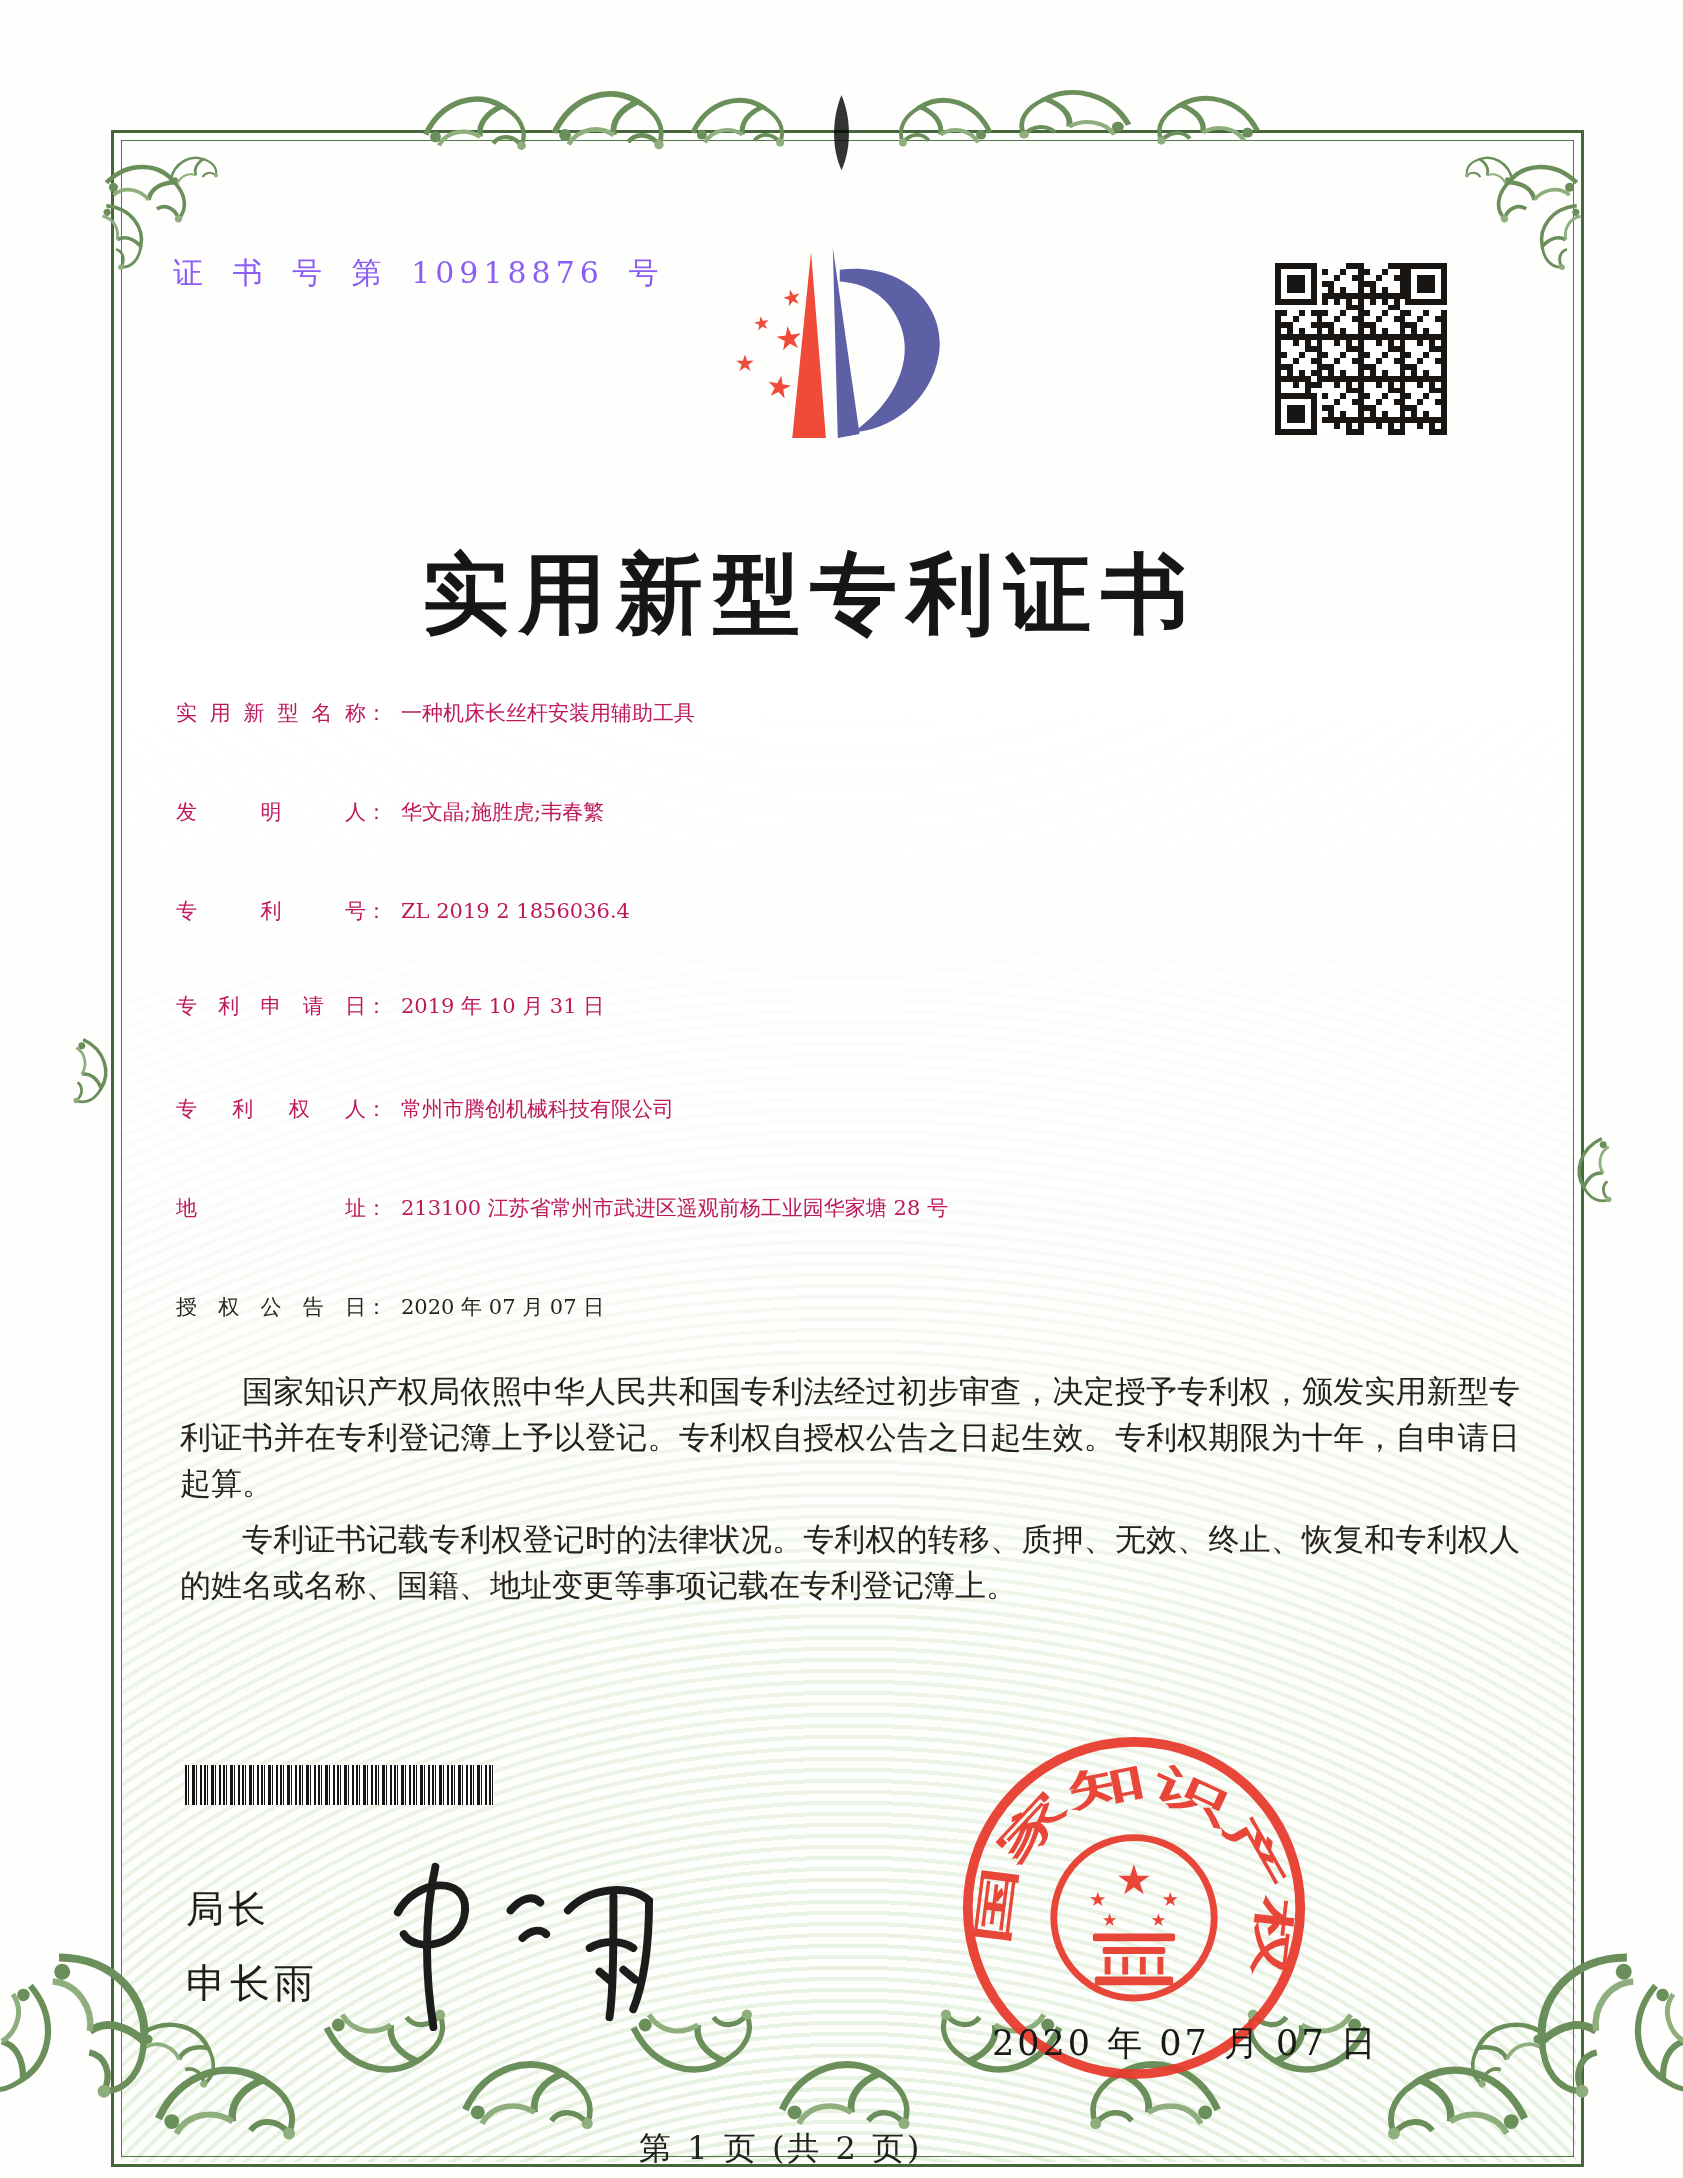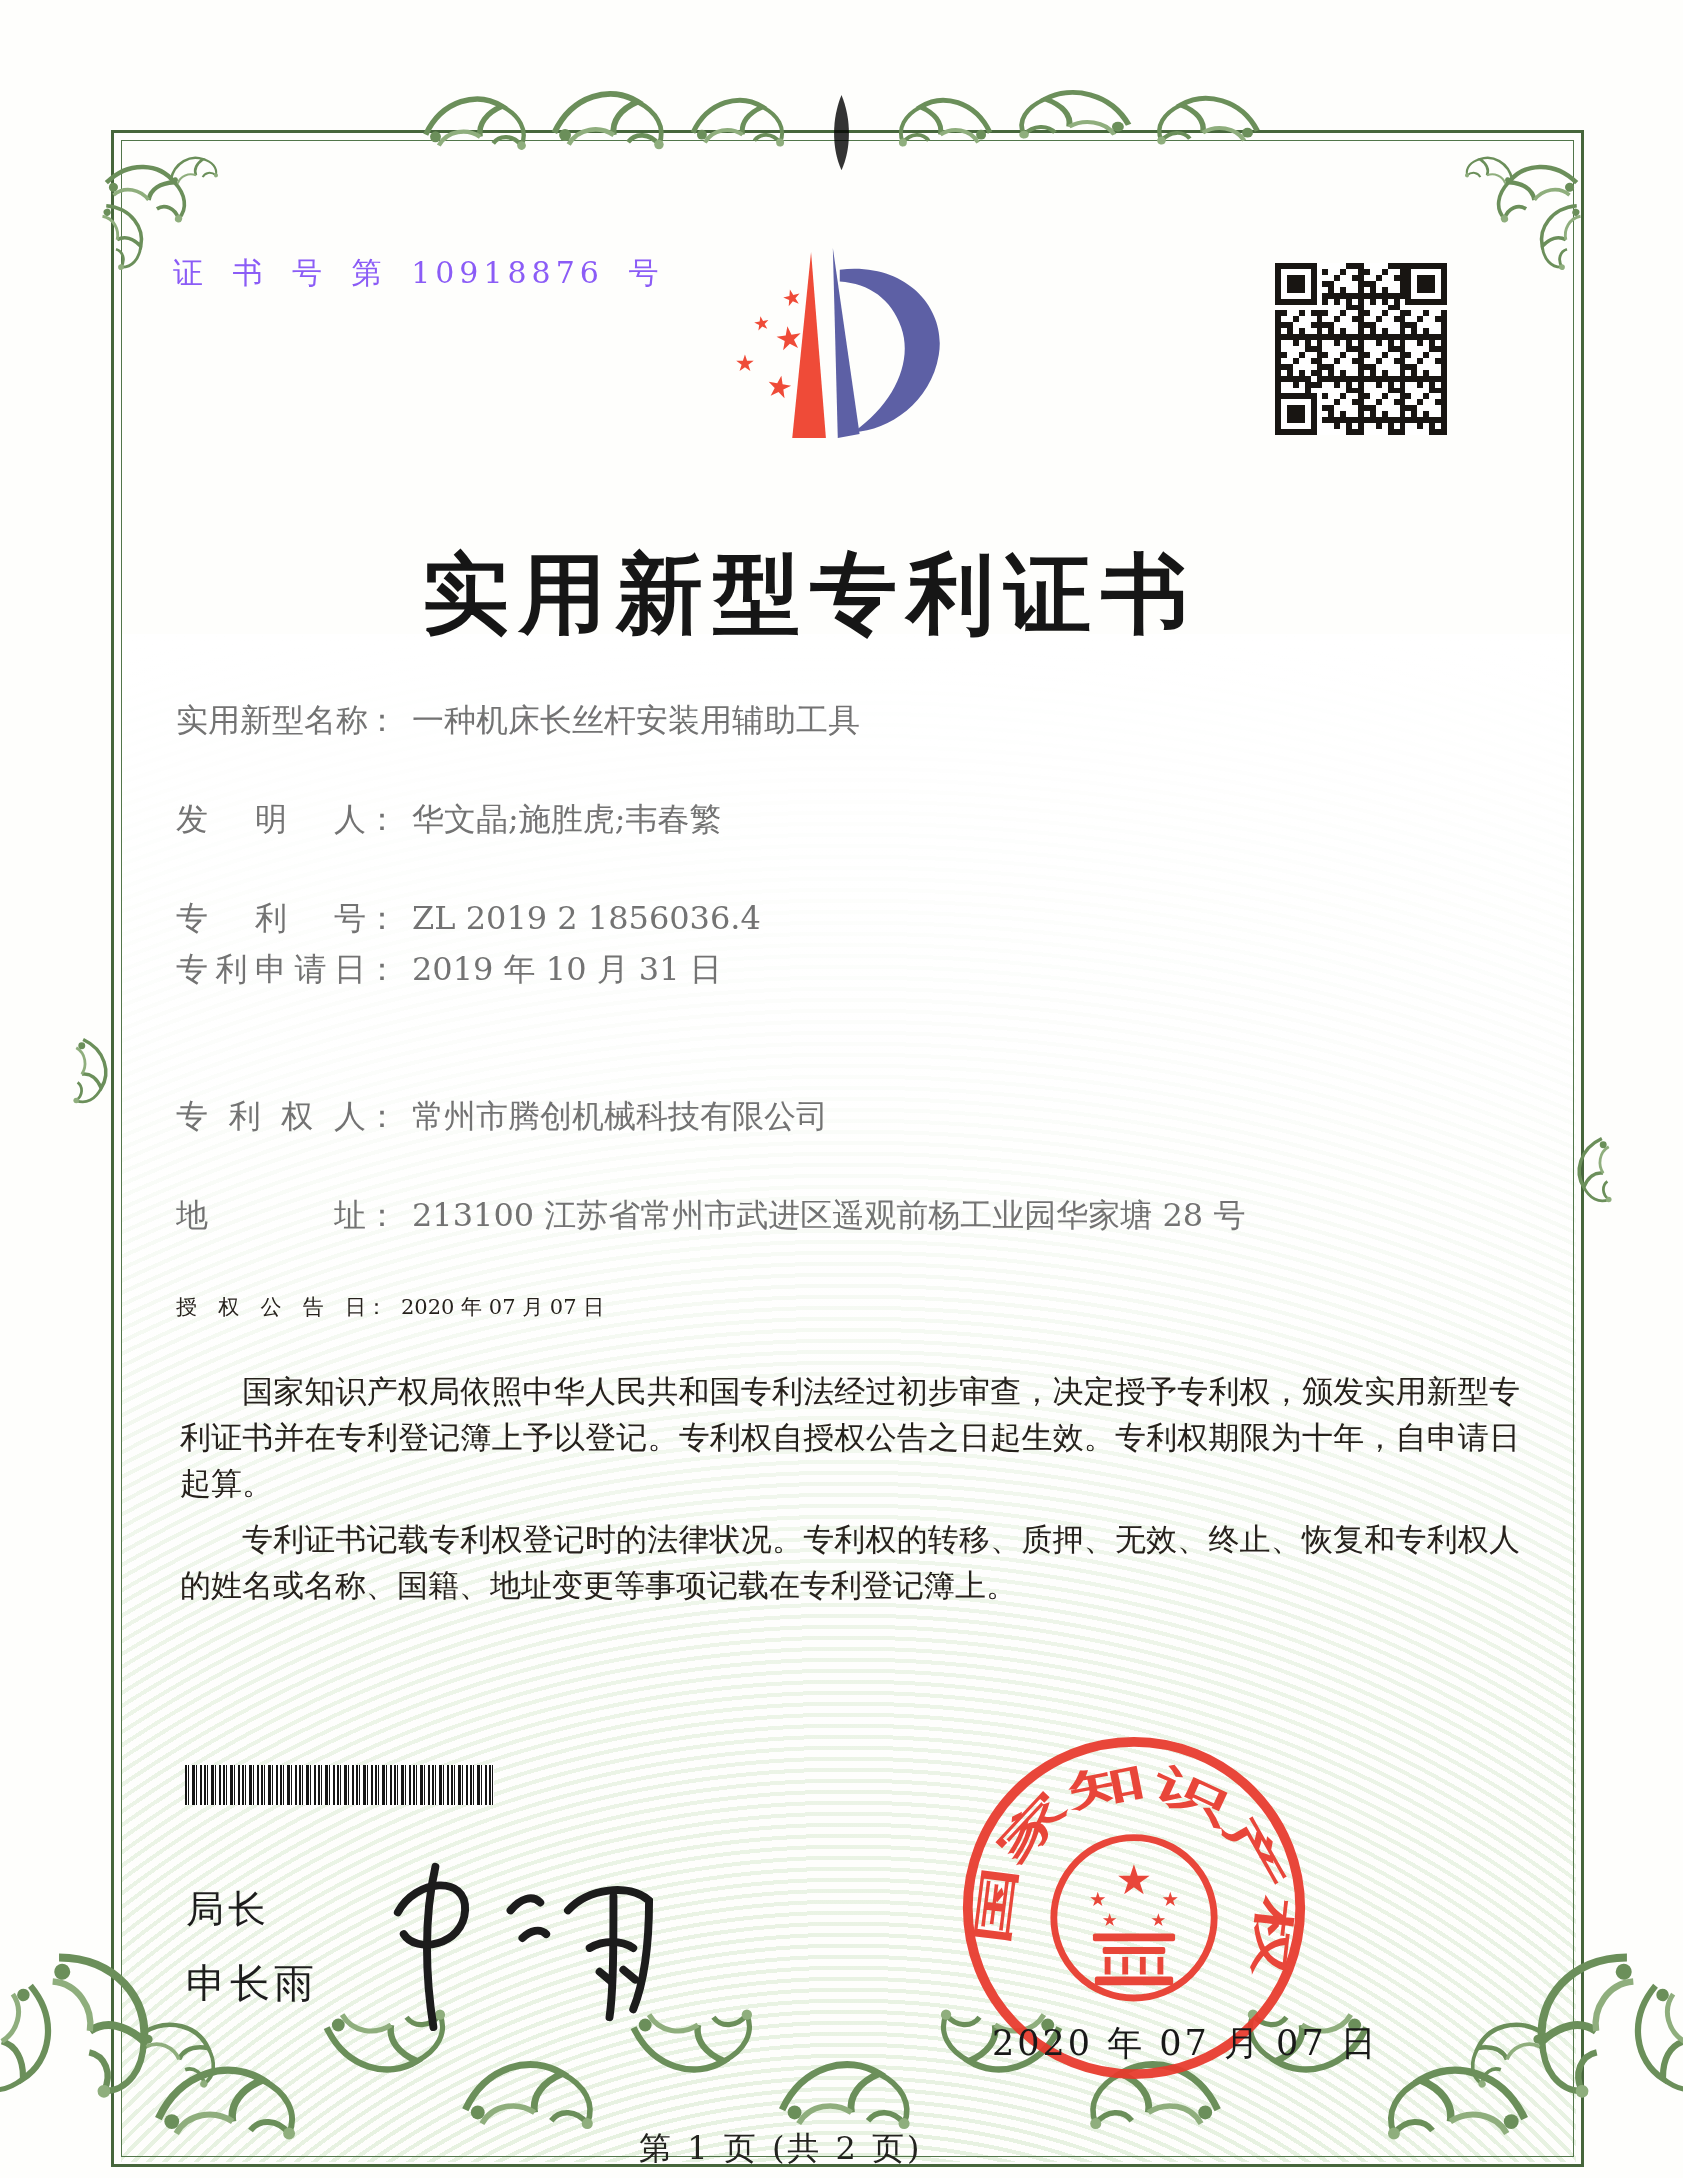--- a/index.html
+++ b/index.html
@@ -23,24 +23,24 @@
   .frame-inner{position:absolute;left:121px;top:140px;right:109px;bottom:21px;border:1px solid #52764a;}
   .ornament{position:absolute;pointer-events:none;}
   
   .cert-no{position:absolute;left:173px;top:253px;font-size:30px;letter-spacing:5px;word-spacing:10px;color:#8b5cf6;}
   .logo{position:absolute;left:693px;top:244px;width:248px;height:198px;}
   .qr{position:absolute;left:1275px;top:263px;width:172px;height:172px;background:#fff;
       display:grid;grid-template-columns:repeat(29,1fr);grid-template-rows:repeat(29,1fr);}
   .qr .m{background:#181512;}
   .title{position:absolute;left:0;right:63px;top:536px;text-align:center;
          font-size:87px;font-weight:bold;letter-spacing:10px;color:#161616;}
-  .field{position:absolute;left:176px;font-size:32px;color:#737373;white-space:nowrap;}
+  .field{position:absolute;left:176px;font-size:21px;color:#be185d;white-space:nowrap;}
   .flabel{display:inline-block;width:190px;text-align:justify;text-align-last:justify;}
   .fcolon{display:inline-block;margin-right:14px;}
-  .f1{top:699px}.f2{top:798px}.f3{top:897px}.f4{top:948px}.f5{top:1095px}.f6{top:1194px}
+  .f1{top:699px}.f2{top:798px}.f3{top:897px}.f4{top:992px}.f5{top:1095px}.f6{top:1194px}
   .grant{position:absolute;left:176px;top:1293px;font-size:21px;white-space:nowrap;color:#26211c;}
   .grant2{position:absolute;left:828px;top:1293px;font-size:31px;white-space:nowrap;color:#26211c;}
   .body-text{position:absolute;left:170px;top:1368px;width:1350px;
              font-size:31px;line-height:46px;text-align:justify;color:#26211c;}
   .body-text p{margin:0 0 10px 10px;text-indent:2em;}
   .barcode{position:absolute;left:185px;top:1765px;width:309px;height:40px;
     background:repeating-linear-gradient(90deg,
       #141414 0 2px,#ffffff 2px 3px,
       #141414 3px 4px,#ffffff 4px 7px,
       #141414 7px 10px,#ffffff 10px 11px,

